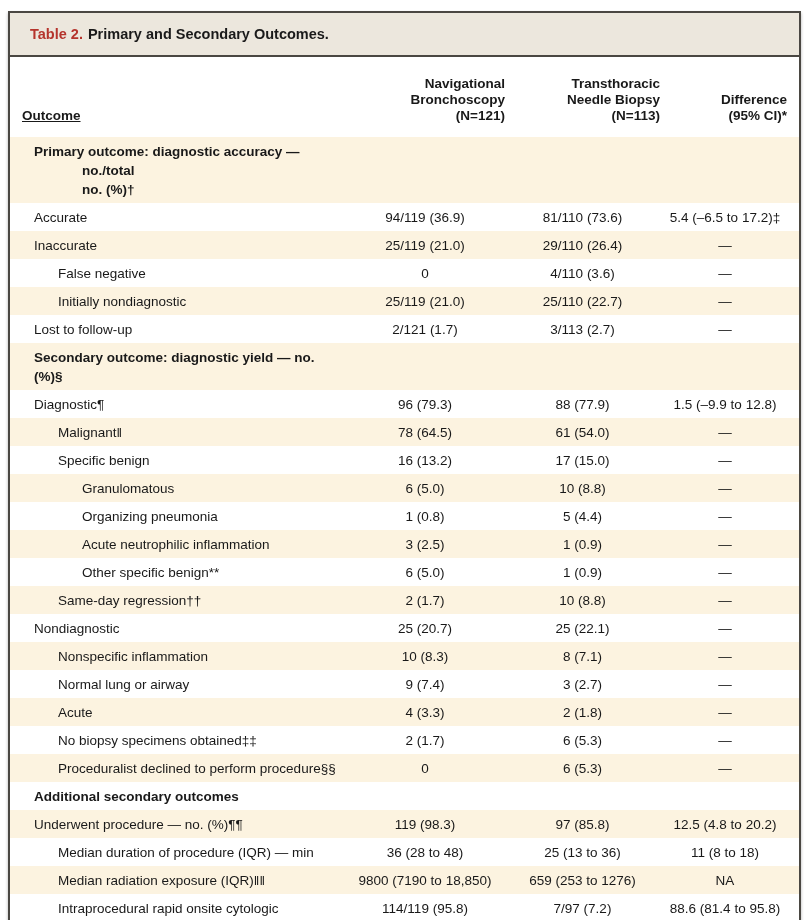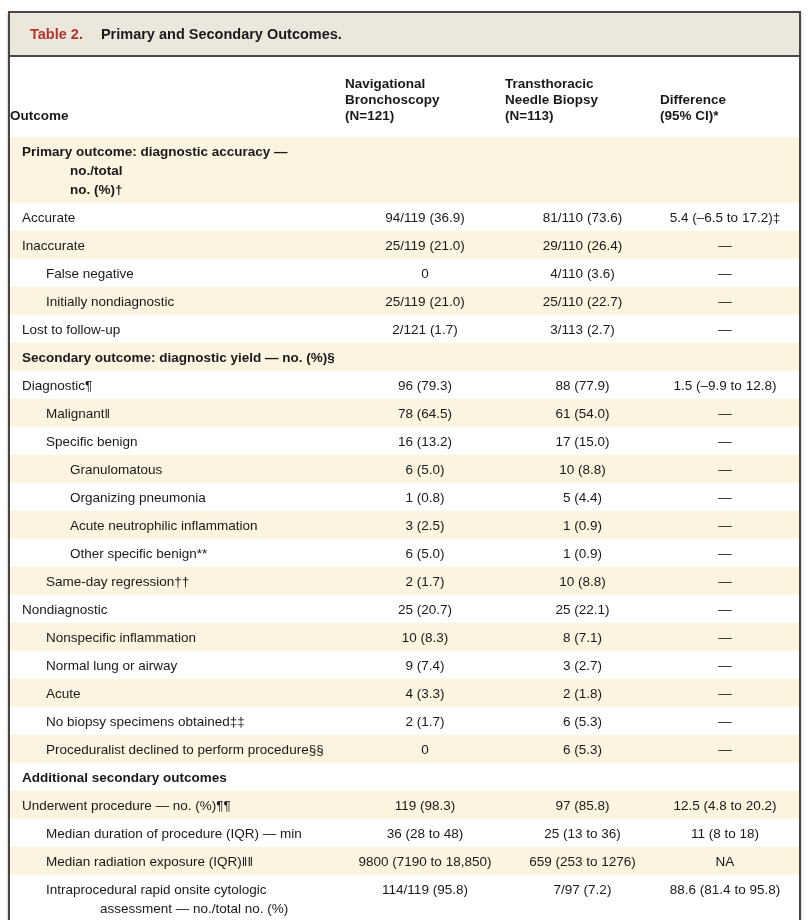--- a/index.html
+++ b/index.html
@@ -15,47 +15,47 @@
     background: #ffffff;
     box-shadow: 0 2px 3px rgba(0,0,0,0.30);
   }
   
   .title-bar {
     background: var(--titlebar-bg, #ece7dd);
     border-bottom: 2px solid var(--frame-border, #4a4742);
     padding: 13px 20px 12px 20px;
     font-size: 14.5px; font-weight: bold; line-height: 17px;
   }
-  .title-number { color: var(--accent-red, #b5342c); margin-right: 18px; }
+  .title-number { color: var(--accent-red, #b5342c); margin-right: 5px; }
   .title-text { color: #1a1a1a; }
   
   .grid-row {
     display: grid;
     grid-template-columns: 335px 160px 155px 1fr;
   }
   
   .col-header {
     padding: 14px 0 9px 0;
     align-items: end;
     background: #ffffff;
   }
   .col-header .cell {
     font-weight: bold; font-size: 13.5px; line-height: 16px;
-    white-space: pre-line; text-align: left;
-  }
-  .col-header .outcome-head { text-align: left; padding-left: 0; }
+    white-space: pre-line; text-align: right;
+  }
+  .col-header .outcome-head { text-align: left; padding-left: 12px; text-decoration: underline; }
   .col-header .diff-head { padding-right: 12px; }
   
   .rows .grid-row { background: #ffffff; }
   .rows .grid-row:nth-child(odd) { background: var(--row-cream, #fcf3e0); }
   .cell {
     font-size: 13.5px; line-height: 19px;
     padding-top: 4.5px; padding-bottom: 4.5px;
   }
-  .label { padding-left: 12px; padding-right: 6px; white-space: pre-line; }
+  .label { padding-left: 12px; padding-right: 6px; white-space: pre-line; margin-left: 12px; }
   .label.indent-1 { padding-left: 36px; }
   .label.indent-2 { padding-left: 60px; }
   .section-row .label { font-weight: bold; }
   
   .section-row .label.wrap { padding-left: 60px; text-indent: -48px; }
   .grid-row:not(.section-row) .label.indent-0.wrap { padding-left: 70px; text-indent: -58px; }
   .grid-row:not(.section-row) .label.indent-1.wrap { padding-left: 90px; text-indent: -54px; }
   .val { text-align: center; }
   .diff { padding-right: 9px; }
   .rows .grid-row:last-child .cell { padding-bottom: 14px; }

